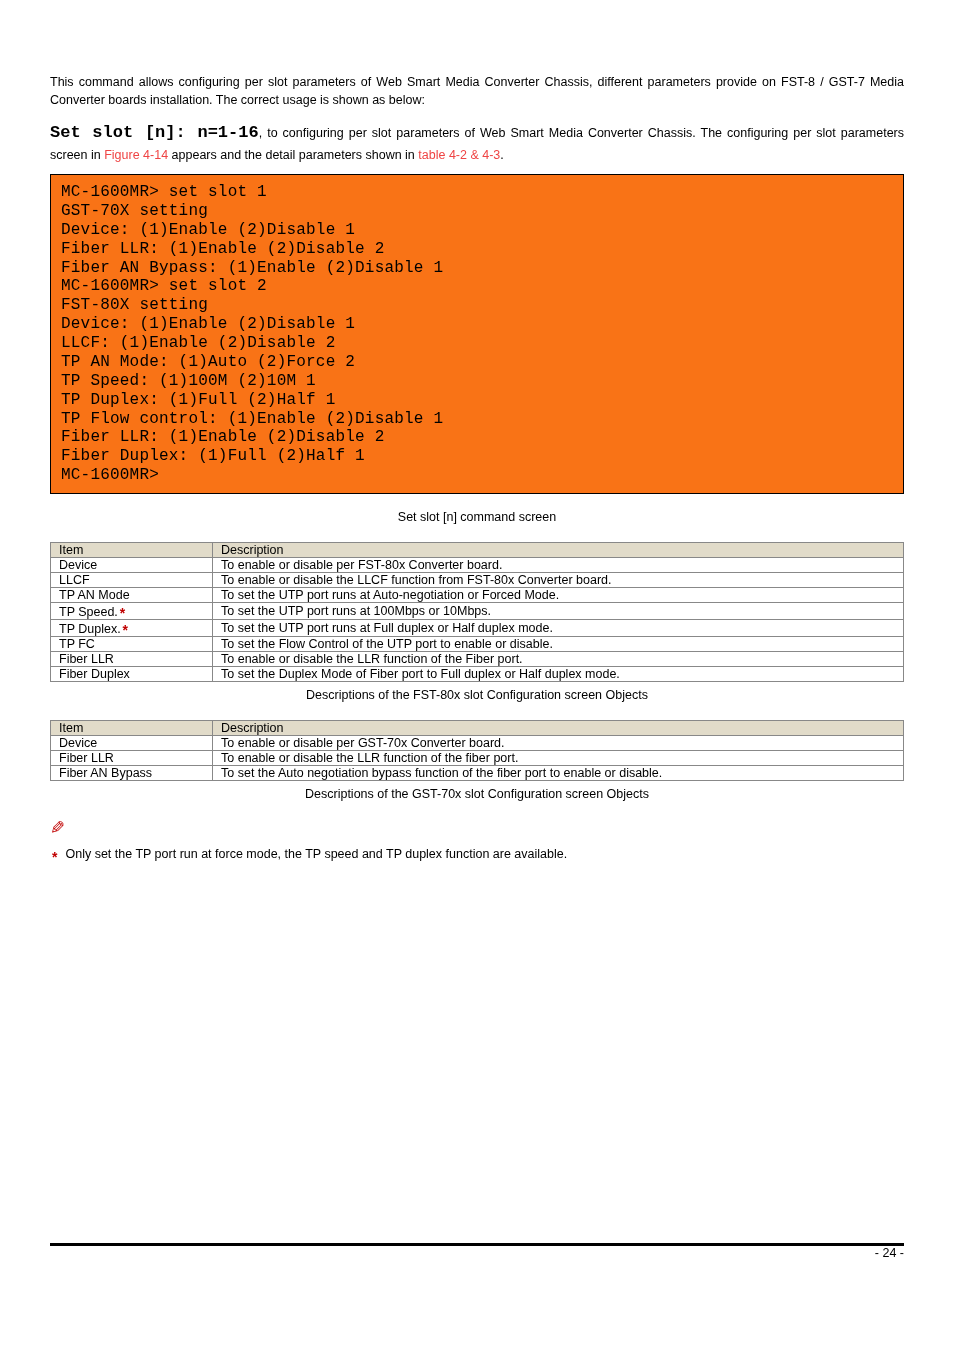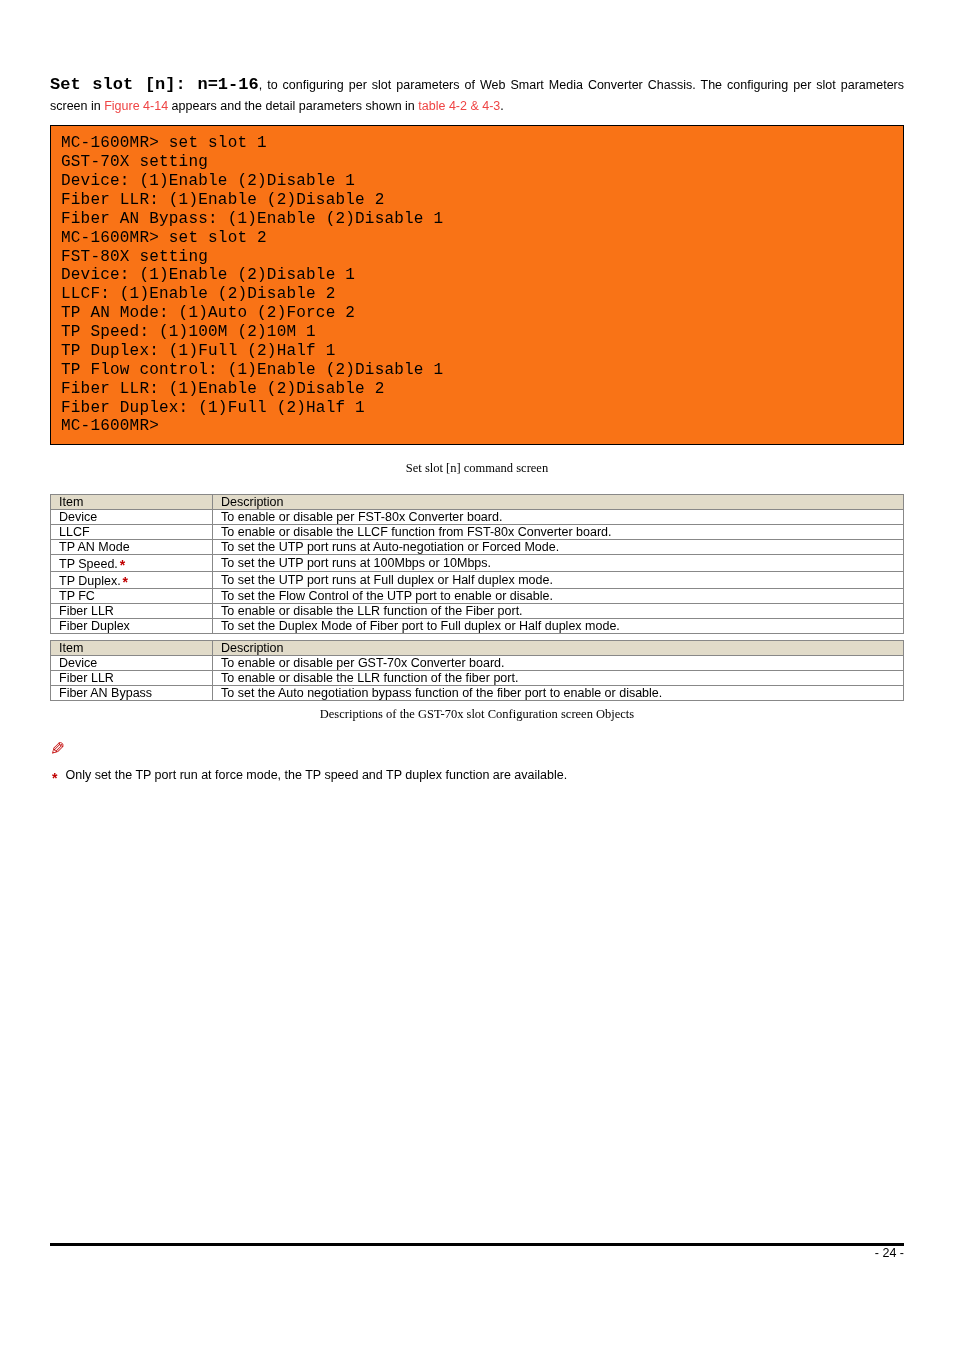--- a/index.html
+++ b/index.html
@@ -39,21 +39,20 @@
     font-size: 16px;
     line-height: 1.18;
     white-space: pre;
     color:#000;
     letter-spacing: 0.2px;
   }
   .caption {
     text-align: center;
     margin: 6px 0 18px 0;
     font-size: 12.5px;
-    font-family: Liberation Serif, serif;
   }
   table.desc {
     width: 100%;
     border-collapse: collapse;
     margin-bottom: 6px;
   }
   table.desc th, table.desc td {
     border: 1px solid #888;
     padding: 0 8px;
     text-align: left;
@@ -99,20 +98,21 @@
     border-top: 3px solid #000;
     text-align: right;
     font-size: 12.5px;
   }
 </style>
 </head>
 <body>
 
 <div class="page">
 
+  <p class="para">This command allows configuring per slot parameters of Web Smart Media Converter Chassis, different parameters provide on FST-8 / GST-7 Media Converter boards installation. The correct usage is shown as below:</p>
 
   <p class="para">
     <span class="mono">Set slot [n]: n=1-16</span><span>, to configuring per slot parameters of Web Smart Media Converter Chassis. The configuring per slot parameters screen in </span><span class="link">Figure 4-14</span><span> appears and the detail parameters shown in </span><span class="link">table 4-2 &amp; 4-3</span><span>.</span>
   </p>
 
   <div class="terminal-box">MC-1600MR&gt; set slot 1
 GST-70X setting
 Device: (1)Enable (2)Disable 1
 Fiber LLR: (1)Enable (2)Disable 2
 Fiber AN Bypass: (1)Enable (2)Disable 1
@@ -166,20 +166,21 @@
           <td class="col1"><span>Fiber LLR</span></td>
           <td>To enable or disable the LLR function of the Fiber port.</td>
         </tr>
         <tr>
           <td class="col1"><span>Fiber Duplex</span></td>
           <td>To set the Duplex Mode of Fiber port to Full duplex or Half duplex mode.</td>
         </tr>
       </tbody>
   </table>
 
+  <div class="caption">Descriptions of the FST-80x slot Configuration screen Objects</div>
 
   <table class="desc">
     <thead>
       <tr>
         <th class="col1">Item</th>
         <th>Description</th>
       </tr>
     </thead>
     <tbody id="t2body">
         <tr>

